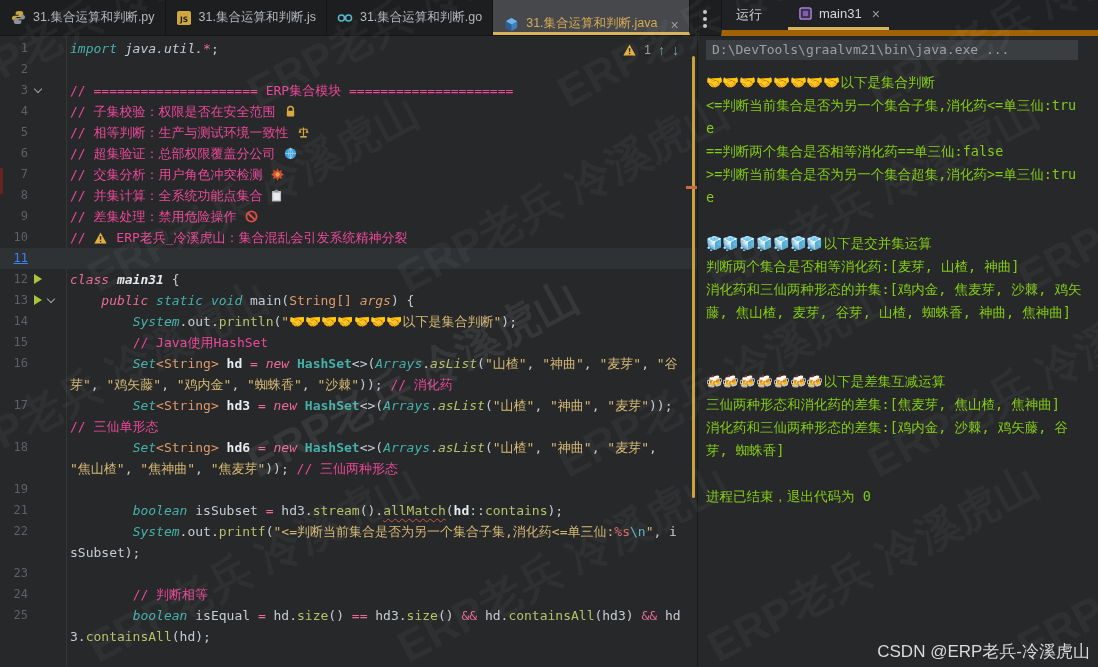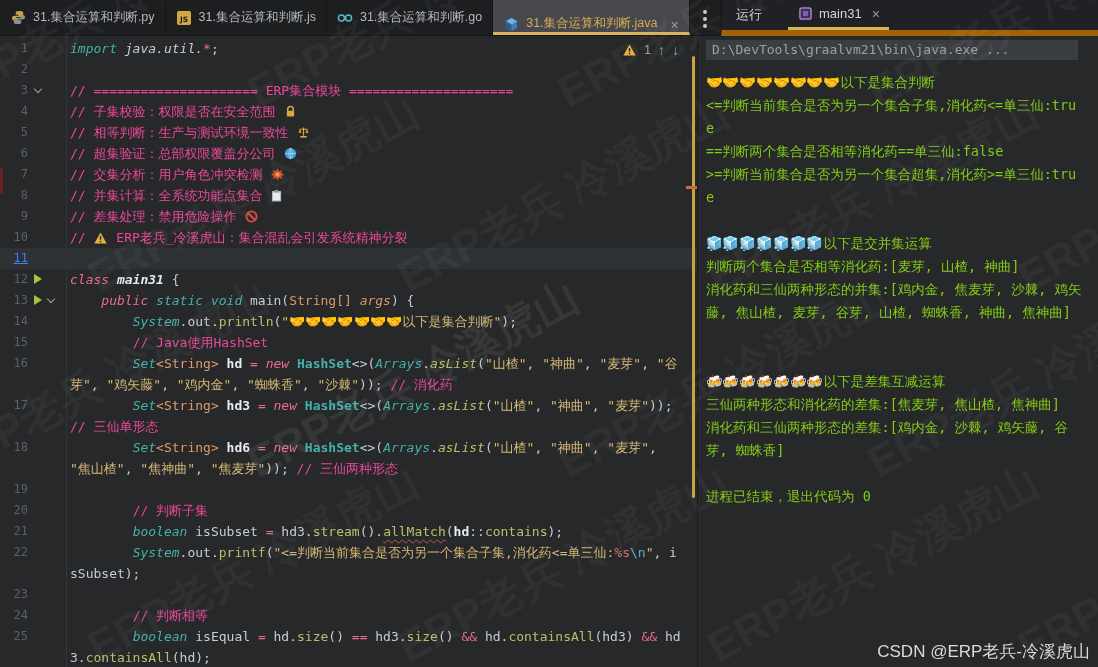--- a/index.html
+++ b/index.html
@@ -299,27 +299,20 @@
           </div>
           <div class="code-row">
             <div class="gutter">
               <span class="ln">19</span>
               <span class="gicons"></span>
             </div>
             <div class="code">&nbsp;</div>
           </div>
           <div class="code-row">
             <div class="gutter">
-              <span class="ln">20</span>
-              <span class="gicons"></span>
-            </div>
-            <div class="code"><span class="tok pln">        </span><span class="tok cmt">// 判断子集</span></div>
-          </div>
-          <div class="code-row">
-            <div class="gutter">
               <span class="ln">21</span>
               <span class="gicons"></span>
             </div>
             <div class="code"><span class="tok pln">        </span><span class="tok kw2i">boolean</span><span class="tok pln"> isSubset </span><span class="tok kw1">=</span><span class="tok pln"> hd3.</span><span class="tok fn">stream</span><span class="tok pln">().</span><span class="tok fnw">allMatch</span><span class="tok pln">(</span><span class="tok plnb">hd</span><span class="tok pln">::</span><span class="tok fn">contains</span><span class="tok pln">);</span></div>
           </div>
           <div class="code-row">
             <div class="gutter">
               <span class="ln">22</span>
               <span class="gicons"></span>
             </div>

